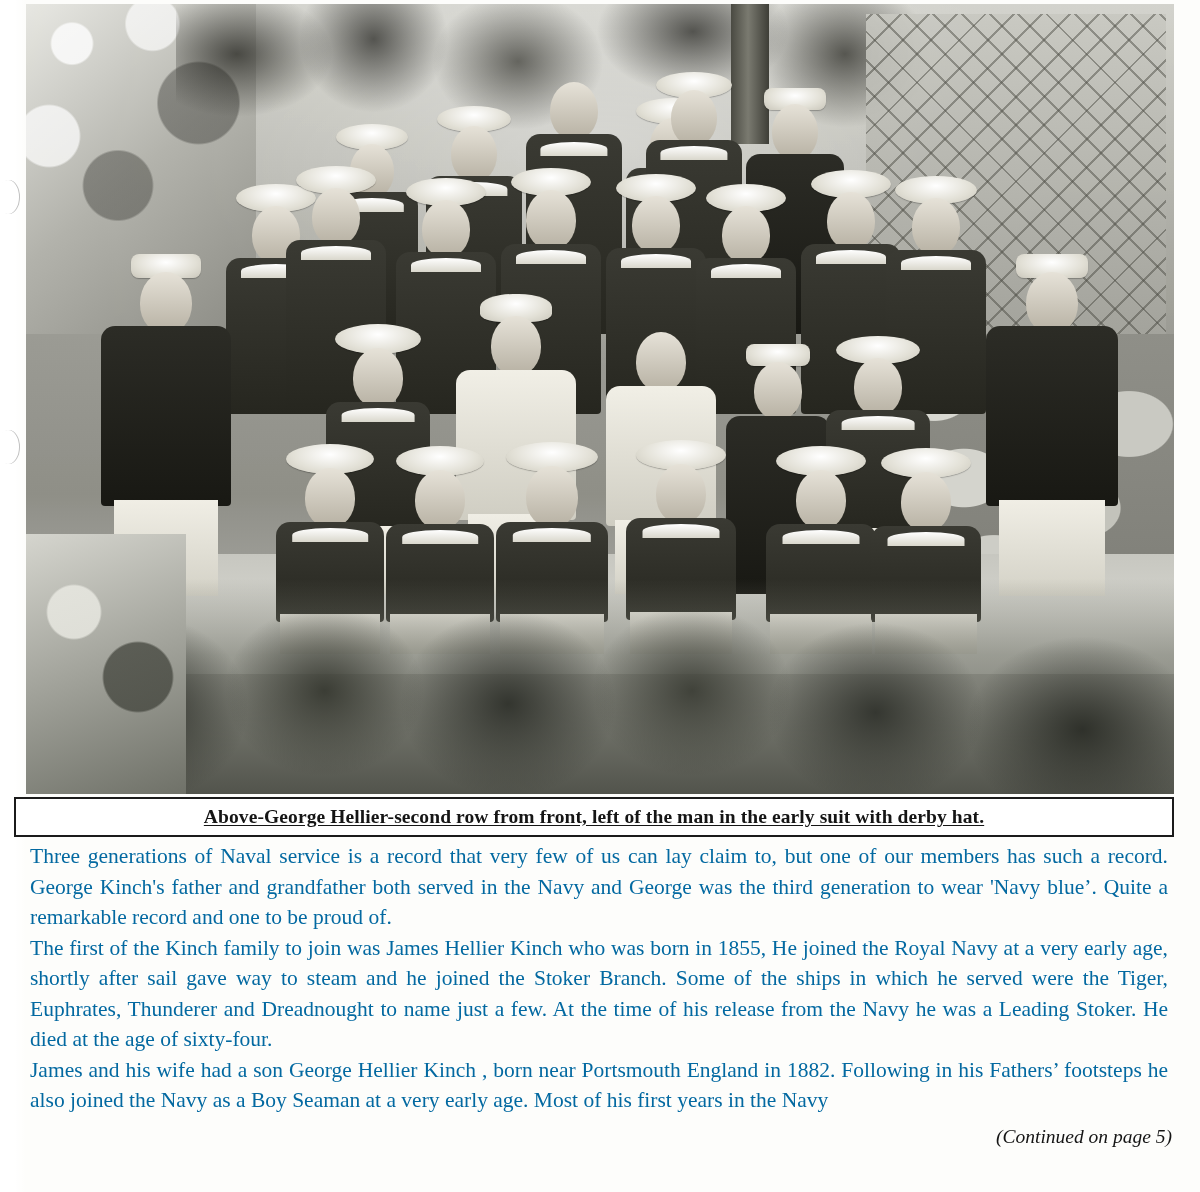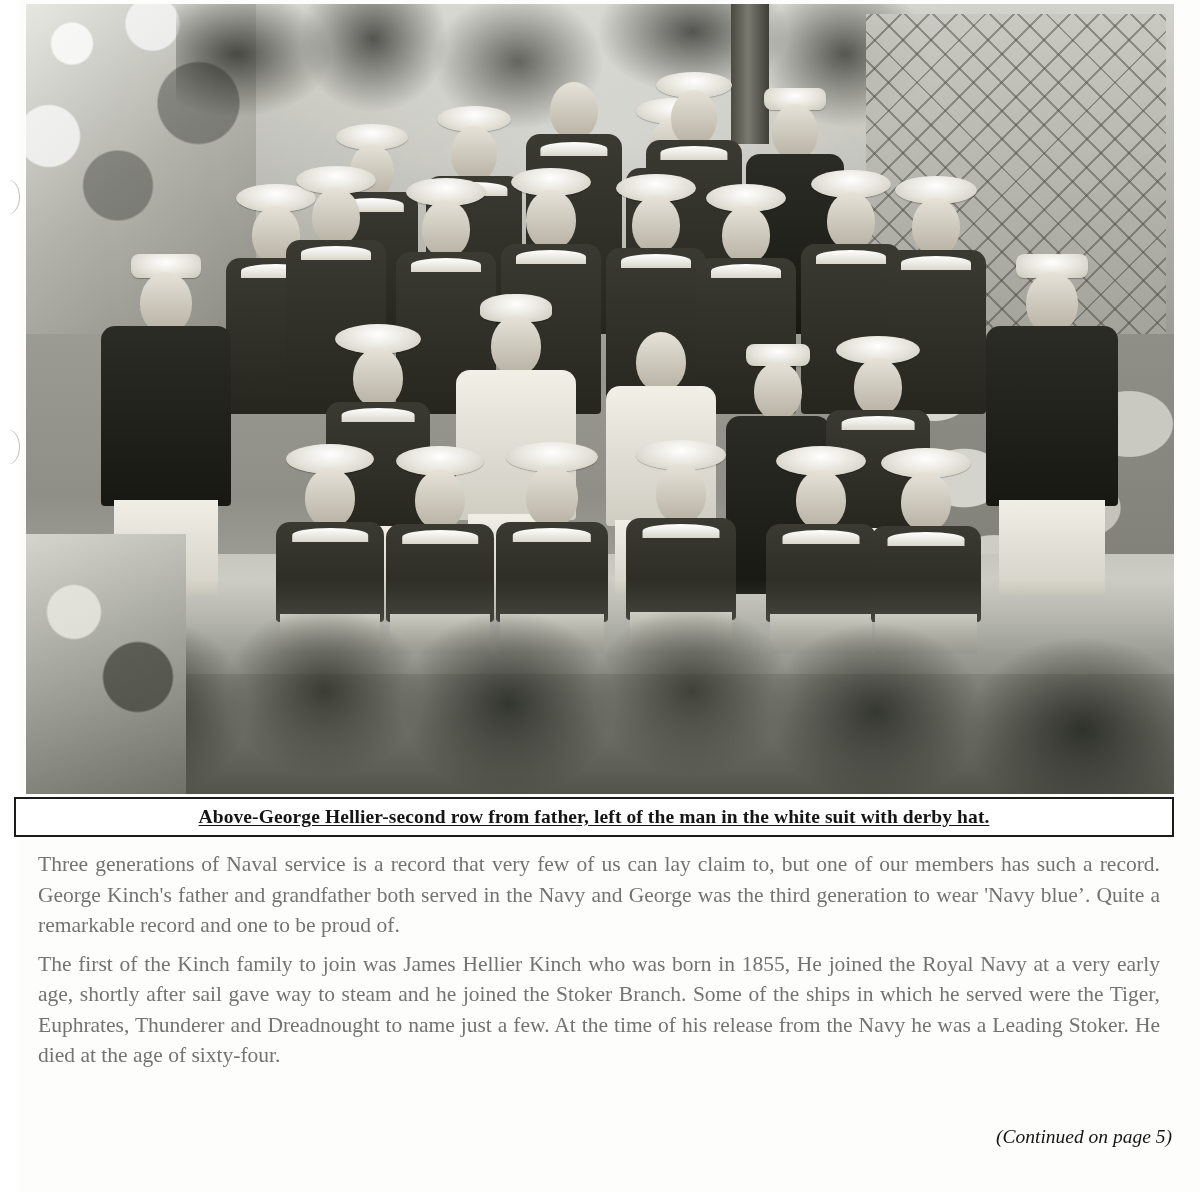--- a/index.html
+++ b/index.html
@@ -219,22 +219,22 @@
     letter-spacing: .2px;
     text-decoration: underline;
     text-underline-offset: 2px;
     color: #131313;
     margin: 0 0 3px 0;
   }
   .para {
     font-family: "Liberation Serif", serif;
     font-size: 21.5px;
     line-height: 30.5px;
-    color: #737373;
-    margin: 8px;
+    color: #0369a1;
+    margin: 0;
     text-align: justify;
     text-justify: inter-word;
   }
   .para + .para { margin-top: 0px; }
   .continued {
     position: absolute;
     right: 28px;
     top: 1126px;
     font-family: "Liberation Serif", serif;
     font-style: italic;
@@ -475,23 +475,24 @@
 
     <div class="hedge"></div>
     <div class="hedge-left"></div>
   </div>
 
   <div class="edge-shadow"></div>
   <div class="punch p1"></div>
   <div class="punch p2"></div>
 
   <div class="caption-box">
-    <span class="caption-text">Above-George Hellier-second row from father, left of the man in the white suit with derby hat.</span>
+    <span class="caption-text">Above-George Hellier-second row from front, left of the man in the early suit with derby hat.</span>
   </div>
 
   <div class="article">
     <p class="para">Three generations of Naval service is a record that very few of us can lay claim to, but one of our members has such a record. George Kinch's father and grandfather both served in the Navy and George was the third generation to wear 'Navy blue’. Quite a remarkable record and one to be proud of.</p>
     <p class="para">The first of the Kinch family to join was James Hellier Kinch who was born in 1855, He joined the Royal Navy at a very early age, shortly after sail gave way  to steam and he joined the Stoker Branch. Some of the ships in which he served were the Tiger, Euphrates, Thunderer and Dreadnought to name just a few. At the time of his release from the Navy he was a Leading Stoker. He died at the age of sixty-four.</p>
+    <p class="para">James and his wife had a son George Hellier Kinch , born near Portsmouth England in 1882. Following in his Fathers’ footsteps he also joined the Navy as a Boy Seaman at a very early age. Most of his first years in the Navy</p>
   </div>
 
   <div class="continued">(Continued on page 5)</div>
 
 </div>
 
 </body></html>

